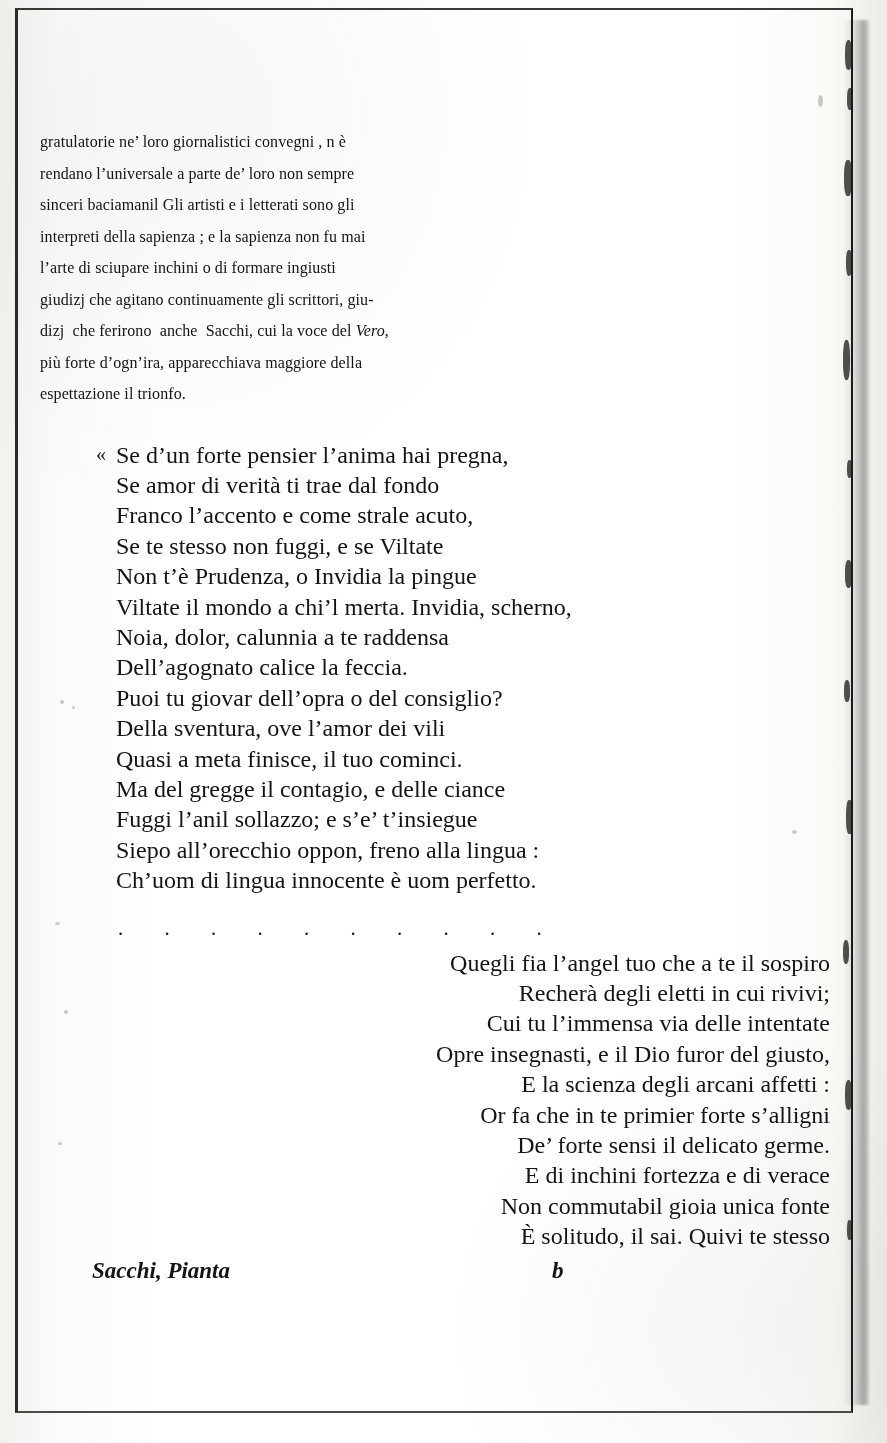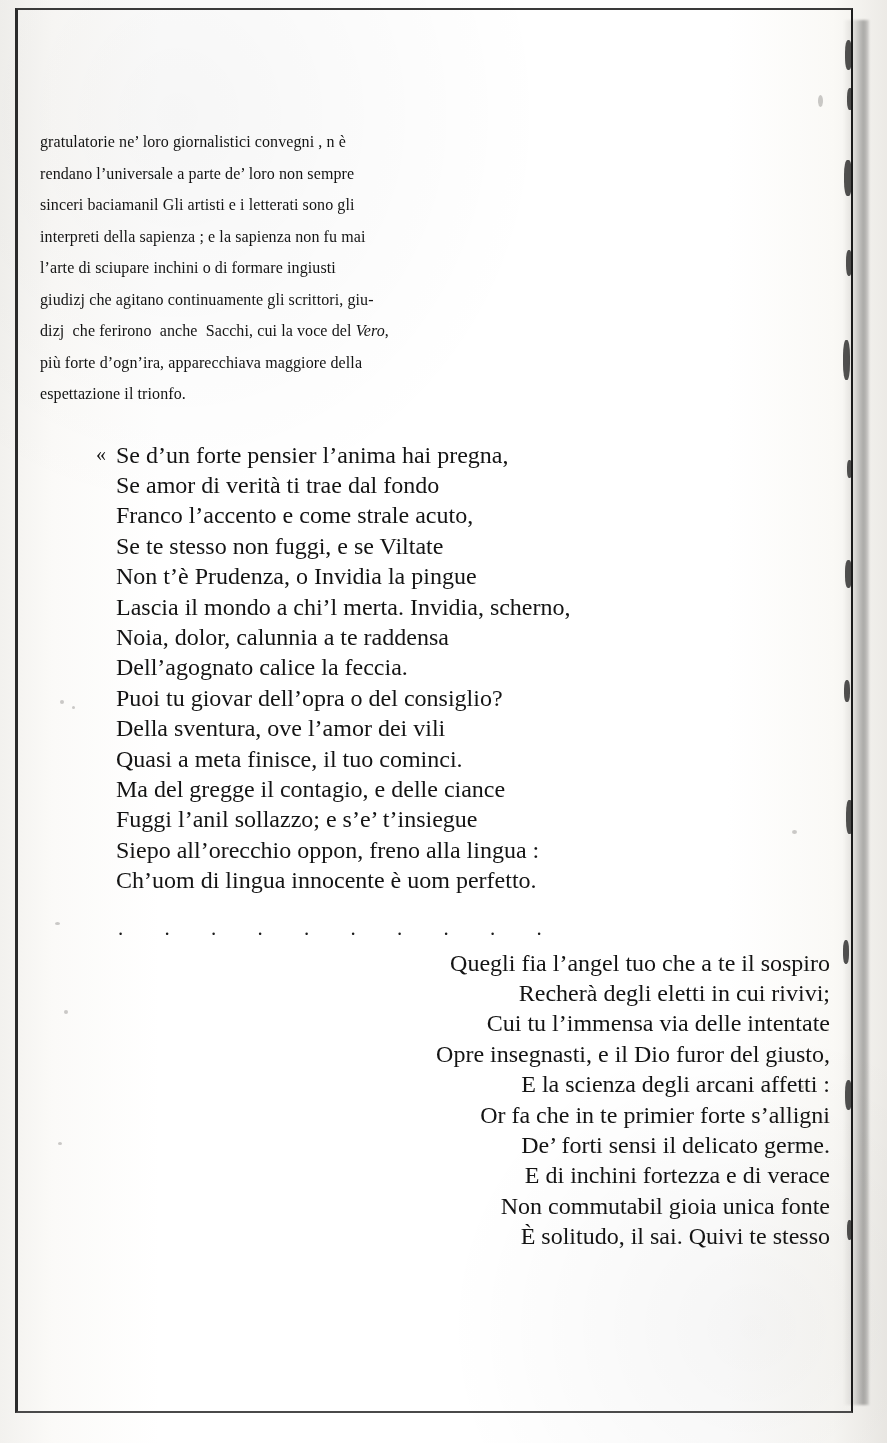--- a/index.html
+++ b/index.html
@@ -226,41 +226,45 @@
 
   <div class="verse">
     <div class="vline">
       <span class="guillemet">«</span>
       <span>Se d’un forte pensier l’anima hai pregna,</span>
     </div>
     <div class="vline">Se amor di verità ti trae dal fondo</div>
     <div class="vline">Franco l’accento e come strale acuto,</div>
     <div class="vline">Se te stesso non fuggi, e se Viltate</div>
     <div class="vline">Non t’è Prudenza, o Invidia la pingue</div>
-    <div class="vline">Lascia il mondo a chi’l merta. Invidia, scherno,</div>
+    <div class="vline">Viltate il mondo a chi’l merta. Invidia, scherno,</div>
     <div class="vline">Noia, dolor, calunnia a te raddensa</div>
     <div class="vline">Dell’agognato calice la feccia.</div>
     <div class="vline">Puoi tu giovar dell’opra o del consiglio?</div>
     <div class="vline">Della sventura, ove l’amor dei vili</div>
     <div class="vline">Quasi a meta finisce, il tuo cominci.</div>
     <div class="vline">Ma del gregge il contagio, e delle ciance</div>
     <div class="vline">Fuggi l’anil sollazzo; e s’e’ t’insiegue</div>
     <div class="vline">Siepo all’orecchio oppon, freno alla lingua :</div>
     <div class="vline">Ch’uom di lingua innocente è uom perfetto.</div>
   </div>
 
   <div class="dot-rule">. . . . . . . . . .</div>
 
   <div class="verse2">
     <div class="vline">Quegli fia l’angel tuo che a te il sospiro</div>
     <div class="vline">Recherà degli eletti in cui rivivi;</div>
     <div class="vline">Cui tu l’immensa via delle intentate</div>
     <div class="vline">Opre insegnasti, e il Dio furor del giusto,</div>
     <div class="vline">E la scienza degli arcani affetti :</div>
     <div class="vline">Or fa che in te primier forte s’alligni</div>
-    <div class="vline">De’ forti sensi il delicato germe.</div>
+    <div class="vline">De’ forte sensi il delicato germe.</div>
     <div class="vline">E di inchini fortezza e di verace</div>
     <div class="vline">Non commutabil gioia unica fonte</div>
     <div class="vline">È solitudo, il sai. Quivi te stesso</div>
   </div>
 
+  <div class="footline">
+    <span class="catchword">Sacchi, Pianta</span>
+    <span class="signature">b</span>
+  </div>
 
 </div>
 
 </body></html>

